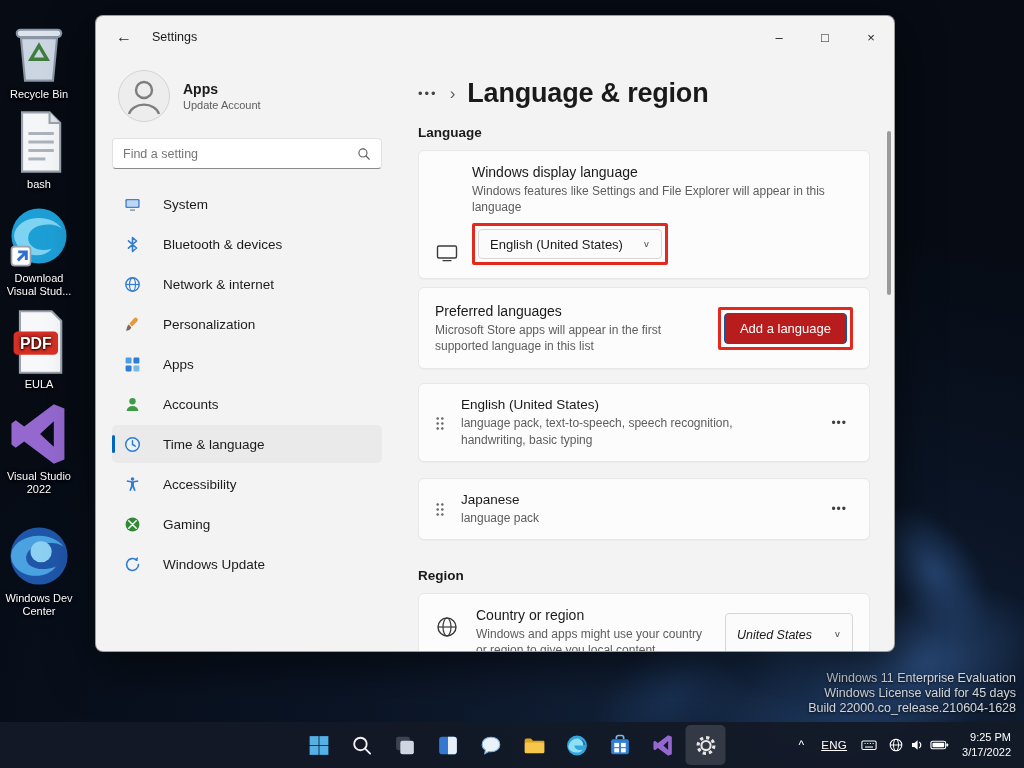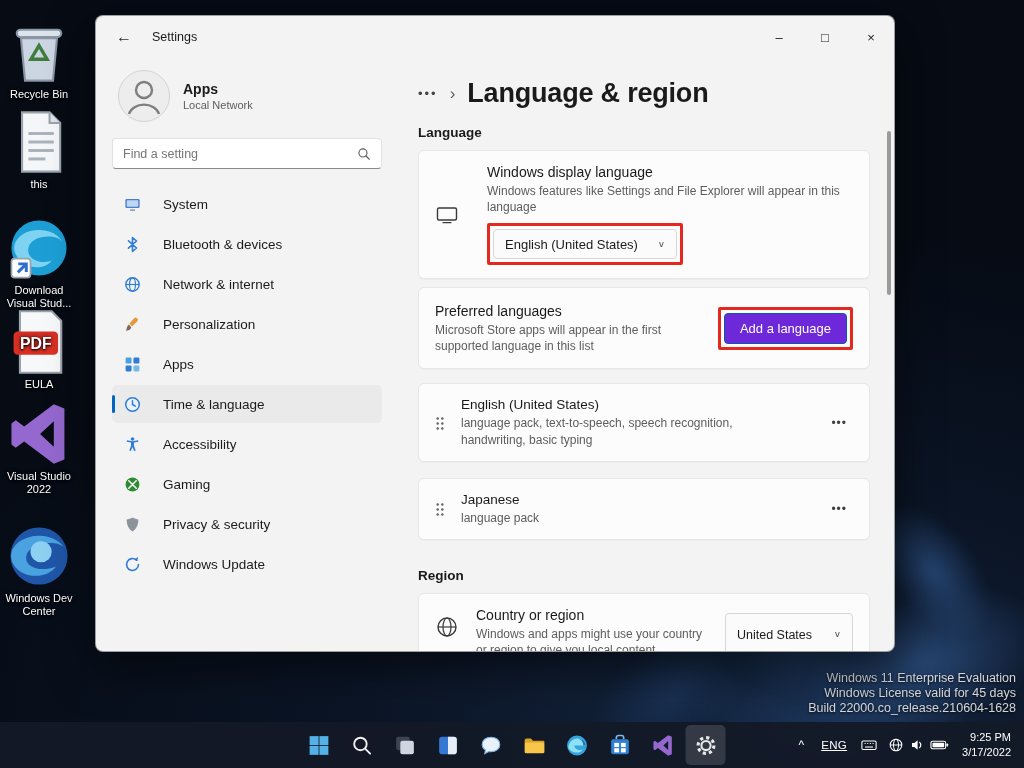--- a/index.html
+++ b/index.html
@@ -73,53 +73,53 @@
   .crumb-chev { color:#5f5f5f; font-size:17px; }
   .page-title { font-size:27px; font-weight:600; color:#1a1a1a; letter-spacing:-.2px; }
 
   .section-label { font-size:13.5px; font-weight:700; color:#1a1a1a; margin:6px 0 10px; }
 
   .card { background:#fcfcfc; border:1px solid #e7e7e7; border-radius:6px;
       padding:13px 16px; box-shadow:0 1px 1px rgba(0,0,0,.03); }
   .card-title { font-size:14px; color:#1a1a1a; }
   .card-desc { font-size:12px; color:#5d5d5d; line-height:1.35; margin-top:3px; }
 
-  .card-display { display:flex; align-items:center; gap:28px; }
+  .card-display { display:flex; align-items:flex-end; gap:13px; }
   .card-lead-icon { width:24px; height:24px; flex-shrink:0; }
   .card-lead-icon svg { width:100%; height:100%; display:block; }
   .card-display .card-desc { max-width:400px; }
 
   .red-box { border:3px solid #e3291d; border-radius:2px; padding:3px; display:inline-block; background:transparent; }
   .dropdown { min-width:184px; height:30px; background:#fbfbfb; border:1px solid #d6d6d6;
       border-radius:4px; display:flex; align-items:center; justify-content:space-between;
       gap:10px; padding:0 11px; font-size:13px; color:#1a1a1a; }
   .dropdown .chev { font-size:10px; color:#5a5a5a; transform:scaleY(.85); }
 
   .card-preferred { display:flex; align-items:center; justify-content:space-between;
       margin-top:8px; min-height:82px; }
   .card-preferred .left { max-width:268px; }
-  .btn-primary { background:#6d28d9; border:1px solid #0a57ab; color:#fff; font-size:13px;
+  .btn-primary { background:#b91c1c; border:1px solid #0a57ab; color:#fff; font-size:13px;
       font-family:inherit; padding:7px 15px; border-radius:4px; }
 
   .lang-row { display:flex; align-items:center; gap:17px; min-height:62px; }
   .lang-row .lang-text { max-width:335px; }
   .lang-row .card-title { font-size:13.5px; }
   .drag-handle { width:9px; height:15px; flex-shrink:0;
       background-image:radial-gradient(circle,#6f6f6f 1.1px,transparent 1.45px);
       background-size:4.5px 5px; background-position:.5px 1px; }
   .more { margin-left:auto; color:#3f3f3f; font-size:12px; letter-spacing:1px; padding:4px 6px; }
 
   .m-top8 { margin-top:8px; } .m-top14 { margin-top:14px; } .m-top16 { margin-top:16px; }
   .region-label { margin-top:28px; }
 
   .card-region { display:flex; align-items:flex-start; gap:17px; height:120px; }
   .card-region .mid { max-width:250px; }
   .card-region .right { margin-left:auto; padding-top:6px; }
   .card-region .card-lead-icon { margin-top:8px; }
-  .dropdown.small { min-width:128px; height:44px; font-size:12.5px; }
+  .dropdown.small { min-width:128px; height:44px; font-size:12.5px;font-style:italic; }
 
   .scrollbar-thumb { position:absolute; right:3px; top:115px; width:4px; height:164px;
       background:#9b9b9b; border-radius:2px; }
 
   
   .taskbar { position:absolute; left:0; right:0; bottom:0; height:46px;
       background:rgba(19,25,39,.96); display:flex; align-items:center; }
   .tb-center { position:absolute; left:50%; transform:translateX(-50%);
       display:flex; gap:3px; align-items:center; }
   .tb-icon { width:40px; height:40px; border-radius:5px; display:flex; align-items:center; justify-content:center; }
@@ -159,24 +159,24 @@
   <span class="ic">
     <svg viewBox="0 0 34 34">
         <path d="M9 3 L22 3 L27 8 L27 31 L9 31 Z" fill="#f5f6f8" stroke="#9aa2ad" stroke-width="1"></path>
         <path d="M22 3 L22 8 L27 8" fill="#dfe3e8" stroke="#9aa2ad" stroke-width="1"></path>
         <line x1="12" y1="13" x2="24" y2="13" stroke="#aab2bc" stroke-width="1.4"></line>
         <line x1="12" y1="17" x2="24" y2="17" stroke="#aab2bc" stroke-width="1.4"></line>
         <line x1="12" y1="21" x2="24" y2="21" stroke="#aab2bc" stroke-width="1.4"></line>
         <line x1="12" y1="25" x2="20" y2="25" stroke="#aab2bc" stroke-width="1.4"></line>
       </svg>
   </span>
-  <span>this</span>
-</div>
-
-<div class="desktop-icon" style="top:212px">
+  <span>bash</span>
+</div>
+
+<div class="desktop-icon" style="top:200px">
   <span class="ic">
     <svg viewBox="0 0 34 34">
         <circle cx="17" cy="17" r="13" fill="#1d9fd6"></circle>
         <path d="M6 20 a11 8 0 0 1 22 -6 C25 10 13 11 12 17 C11 22 17 25 23 23 C19 28 9 27 6 20 Z" fill="#7fd3f2"></path>
         <rect x="4" y="22" width="9" height="9" rx="1.5" fill="#fff" stroke="#9aa2ad" stroke-width=".8"></rect>
         <path d="M7 28.5 L11 24.5 M7.2 24.5 L11 24.5 L11 28.3" stroke="#2f6fd0" stroke-width="1.4" fill="none"></path>
       </svg>
   </span>
   <span>Download Visual Stud...</span>
 </div>
@@ -237,21 +237,21 @@
       <div class="user-row">
         <span class="avatar">
           <svg viewBox="0 0 52 52">
               <circle cx="26" cy="26" r="25.5" fill="#ededed" stroke="#d2d2d2"></circle>
               <circle cx="26" cy="20" r="8" fill="none" stroke="#7e7e7e" stroke-width="2.4"></circle>
               <path d="M11 44 a15.5 12.5 0 0 1 30 0" fill="none" stroke="#7e7e7e" stroke-width="2.4"></path>
             </svg>
         </span>
         <span>
           <div class="user-name">Apps</div>
-          <div class="user-type">Local Network</div>
+          <div class="user-type">Update Account</div>
         </span>
       </div>
 
       <div class="search-box">
         <input type="text" placeholder="Find a setting" style="">
         <span class="search-ic">
           <svg viewBox="0 0 16 16">
               <circle cx="6.8" cy="6.8" r="4.6" fill="none" stroke="#5f5f5f" stroke-width="1.3"></circle>
               <line x1="10.3" y1="10.3" x2="14" y2="14" stroke="#5f5f5f" stroke-width="1.3" stroke-linecap="round"></line>
             </svg>
@@ -300,20 +300,29 @@
           <span class="nav-icon">
               <svg viewBox="0 0 16 16">
                 <rect x="1.5" y="1.5" width="5.6" height="5.6" rx="1" fill="#4aa0e0"></rect>
                 <rect x="8.9" y="1.5" width="5.6" height="5.6" rx="1" fill="#2f7cd6"></rect>
                 <rect x="1.5" y="8.9" width="5.6" height="5.6" rx="1" fill="#2f7cd6"></rect>
                 <rect x="8.9" y="8.9" width="5.6" height="5.6" rx="1" fill="#74b9e8"></rect>
               </svg>
             </span>
           <span>Apps</span>
         </div>
+        <div class="nav-item">
+          <span class="nav-icon">
+              <svg viewBox="0 0 16 16">
+                <circle cx="8" cy="4.9" r="3" fill="#3f9c46"></circle>
+                <path d="M2.5 14 a5.5 4.6 0 0 1 11 0 Z" fill="#3f9c46"></path>
+              </svg>
+            </span>
+          <span>Accounts</span>
+        </div>
         <div class="nav-item selected">
           <span class="nav-icon">
               <svg viewBox="0 0 16 16">
                 <circle cx="8" cy="8" r="6.4" fill="#eaf3fc" stroke="#2f7cd6" stroke-width="1.4"></circle>
                 <path d="M8 4.4 V8 L10.6 9.6" fill="none" stroke="#2f7cd6" stroke-width="1.4" stroke-linecap="round"></path>
               </svg>
             </span>
           <span>Time &amp; language</span>
         </div>
         <div class="nav-item">
@@ -326,28 +335,20 @@
           <span>Accessibility</span>
         </div>
         <div class="nav-item">
           <span class="nav-icon">
               <svg viewBox="0 0 16 16">
                 <circle cx="8" cy="8" r="6.5" fill="#2e8b33"></circle>
                 <path d="M4.5 4.5 C6 6 10 10 11.5 11.5 M11.5 4.5 C10 6 6 10 4.5 11.5" stroke="#fff" stroke-width="1.4" fill="none" stroke-linecap="round"></path>
               </svg>
             </span>
           <span>Gaming</span>
-        </div>
-        <div class="nav-item">
-          <span class="nav-icon">
-              <svg viewBox="0 0 16 16">
-                <path d="M8 1.5 C9.8 2.6 11.8 3.2 13.5 3.3 C13.5 8.6 11.4 12.6 8 14.5 C4.6 12.6 2.5 8.6 2.5 3.3 C4.2 3.2 6.2 2.6 8 1.5 Z" fill="#8d939c"></path>
-              </svg>
-            </span>
-          <span>Privacy &amp; security</span>
         </div>
         <div class="nav-item">
           <span class="nav-icon">
               <svg viewBox="0 0 16 16">
                 <path d="M13.6 8 a5.6 5.6 0 1 1 -1.7 -4" fill="none" stroke="#2f7cd6" stroke-width="1.5" stroke-linecap="round"></path>
                 <path d="M13.2 1 L12.6 4.8 L9.2 3.6 Z" fill="#2f7cd6"></path>
               </svg>
             </span>
           <span>Windows Update</span>
         </div>

